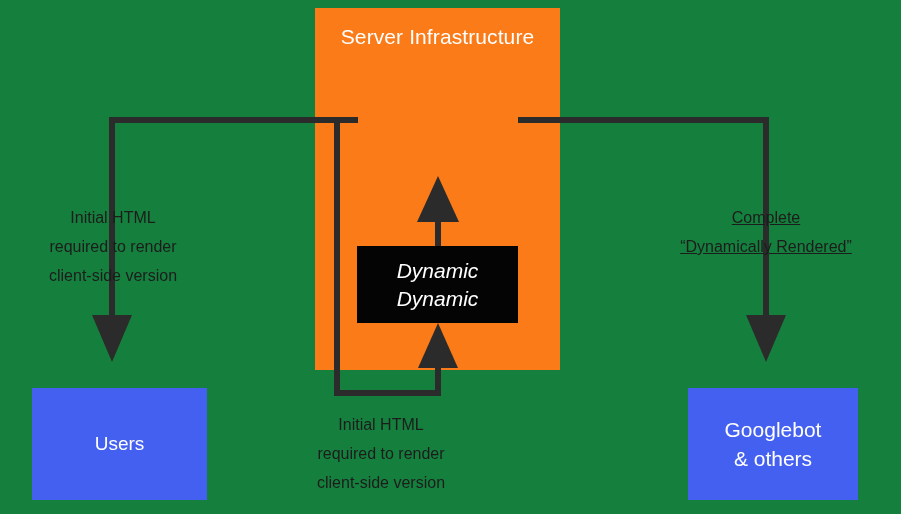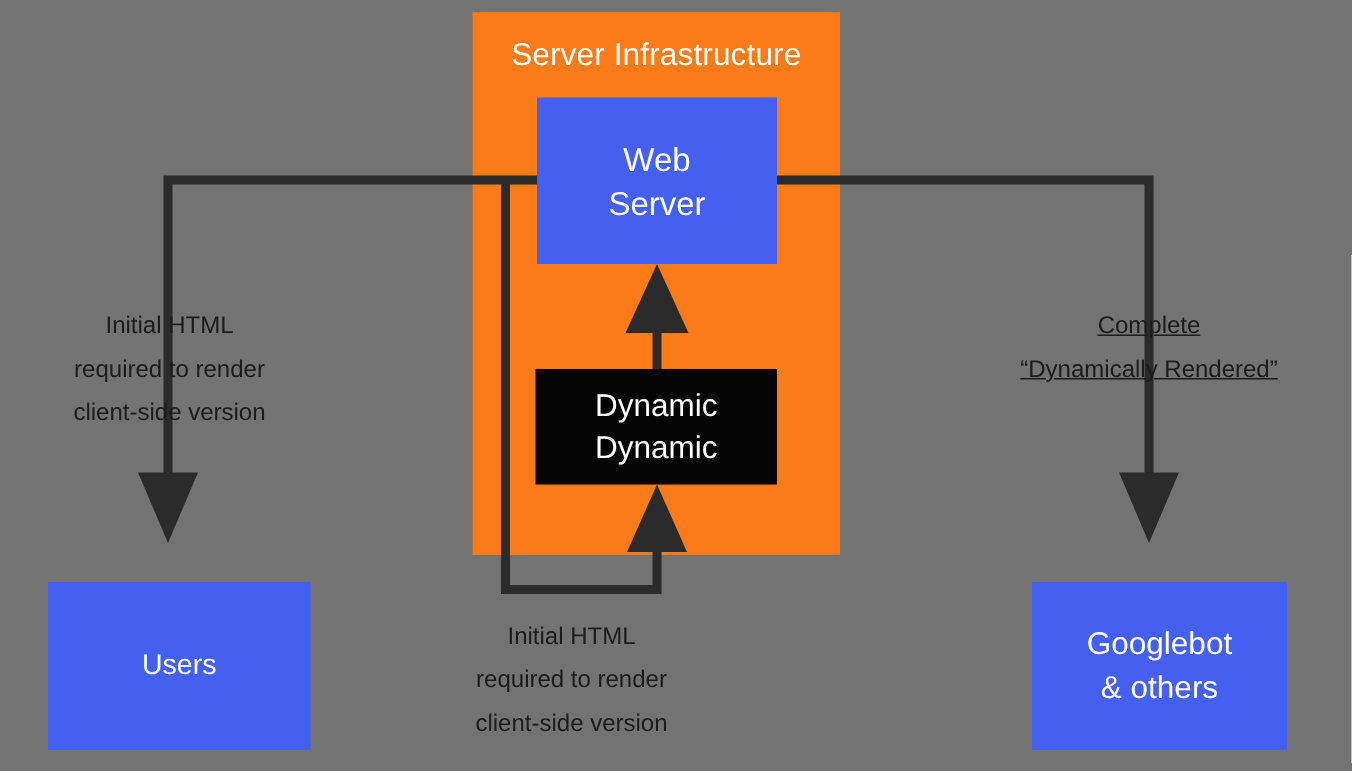--- a/index.html
+++ b/index.html
@@ -7,21 +7,21 @@
     padding: 0;
     background: #ffffff;
   }
   body {
     font-family: "Liberation Sans", sans-serif;
   }
   #canvas {
     position: relative;
     width: 901px;
     height: 514px;
-    background: #737373;
+    background: #15803d;
     overflow: hidden;
   }
 
   
   .box {
     position: absolute;
     display: flex;
     align-items: center;
     justify-content: center;
     text-align: center;
@@ -61,20 +61,21 @@
 
   #dynamic-renderer {
     left: 357px;
     top: 246px;
     width: 161px;
     height: 77px;
     background: #040404;
     color: #ffffff;
     font-size: 21px;
     line-height: 28px;
+    font-style: italic;
   }
 
   #users-box {
     left: 32px;
     top: 388px;
     width: 175px;
     height: 112px;
     background: #4460f1;
     color: #ffffff;
     font-size: 19px;
@@ -135,26 +136,20 @@
 
       <path d="M 438 246 L 438 205"></path>
     </g>
 
     <polygon points="112,362 92,315 132,315" fill="#2b2b2b"></polygon>
     <polygon points="766,362 746,315 786,315" fill="#2b2b2b"></polygon>
     <polygon points="438,323 418,368 458,368" fill="#2b2b2b"></polygon>
     <polygon points="438,176 417,222 459,222" fill="#2b2b2b"></polygon>
   </svg>
 
-  <div class="box" id="web-server">
-    <span>
-      <span>Web</span><br>
-      <span>Server</span>
-    </span>
-  </div>
 
   <div class="box" id="dynamic-renderer">
     <span>
       <span>Dynamic</span><br>
       <span>Dynamic</span>
     </span>
   </div>
 
   <div class="box" id="users-box">
     <span>Users</span>

